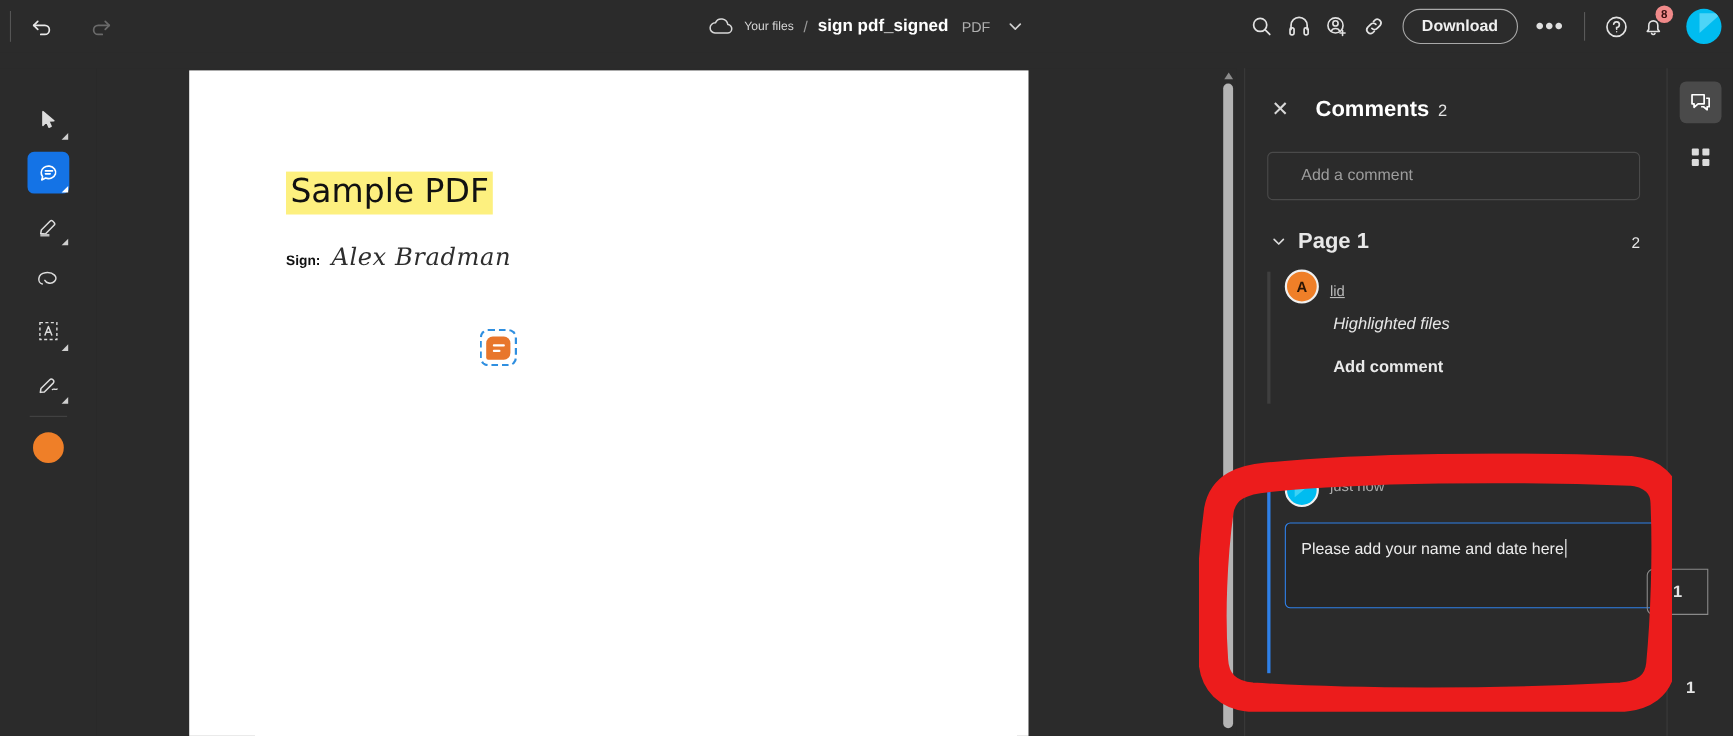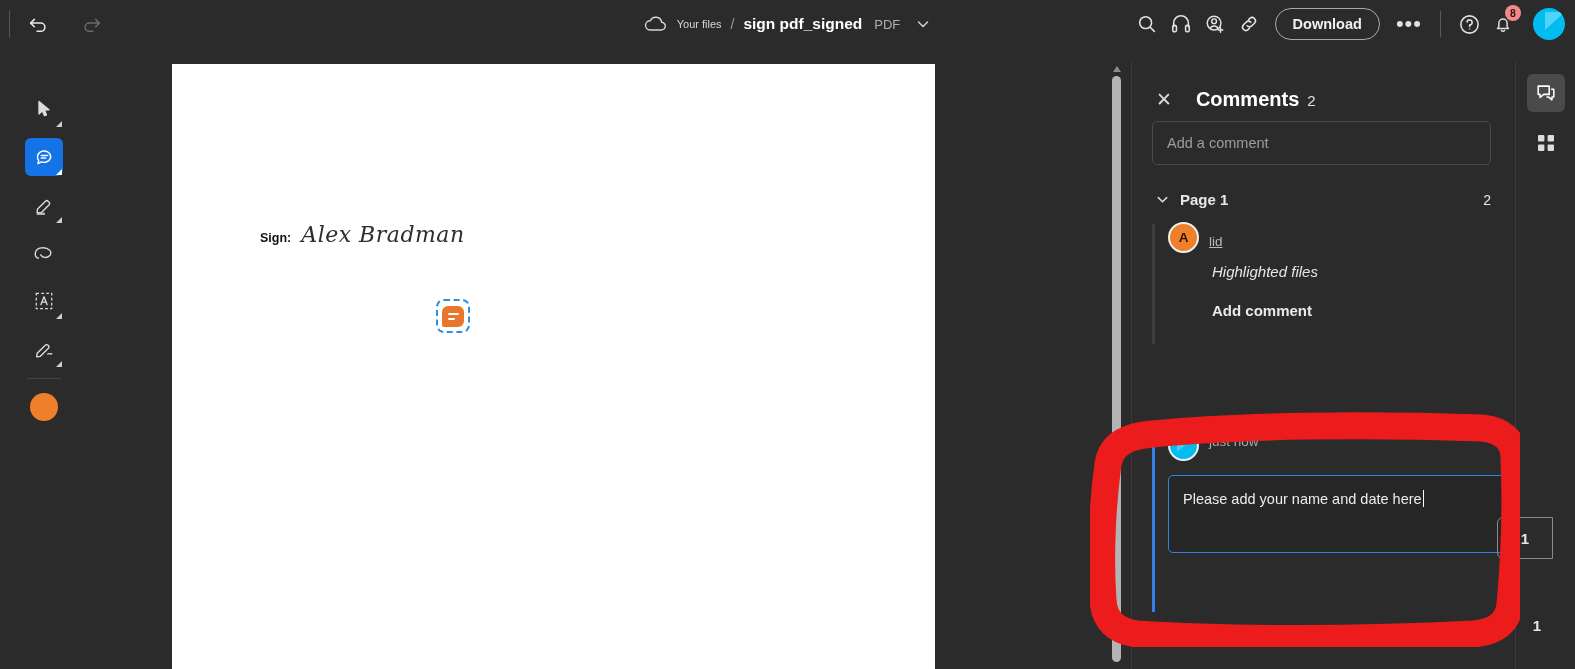--- a/index.html
+++ b/index.html
@@ -126,28 +126,28 @@
   
   .panel {
     position: absolute; left: 1131px; top: 62px; width: 384px; height: 607px;
     background: #2b2b2b; border-left: 1px solid #3a3a3a;
   }
   .panel-header { display: flex; align-items: center; padding: 26px 0 0 24px; gap: 24px; }
   .panel-close { color: #d8d8d8; font-size: 19px; cursor: pointer; line-height: 1; }
   .panel-title { color: #ffffff; font-size: 20px; font-weight: bold; }
   .panel-count { color: #e2e2e2; font-size: 15px; margin-left: 8px; }
   .add-comment-box {
-    margin: 10px 24px 0 20px; height: 44px; border: 1px solid #4a4a4a; border-radius: 5px;
-    background: #2b2b2b; display: flex; align-items: center; padding: 0 14px; cursor: text;
+    margin: 27px 24px 0 20px; height: 44px; border: 1px solid #4a4a4a; border-radius: 5px;
+    background: #2b2b2b; display: flex; align-items: center; padding: 0 30px; cursor: text;
   }
   .add-comment-box span { color: #9d9d9d; font-size: 14.5px; }
 
   .page-group { display: flex; align-items: center; margin: 26px 24px 0 20px; cursor: pointer; }
   .pg-caret { width: 20px; display: flex; align-items: center; justify-content: center; }
-  .pg-label { color: #e8e8e8; font-size: 15px; font-weight: bold; margin-left: 8px; }
+  .pg-label { color: #e8e8e8; font-size: 20px; font-weight: bold; margin-left: 8px; }
   .pg-count { color: #e8e8e8; font-size: 14px; margin-left: auto; }
 
   .thread { position: relative; margin: 14px 0 0 20px; padding-left: 16px; }
   .thread .bar { position: absolute; left: 0; top: 2px; width: 3px; height: 120px; background: #3f3f3f; }
   .c-head { display: flex; align-items: flex-start; gap: 10px; }
   .c-avatar {
     width: 31px; height: 31px; border-radius: 50%; flex: 0 0 31px;
     display: flex; align-items: center; justify-content: center;
     font-size: 13.5px; font-weight: bold; color: #2a1505; border: 2px solid #f0f0f0;
   }
@@ -347,20 +347,21 @@
       </svg>
       <span class="corner"></span>
     </div>
 
     <div class="rail-sep"></div>
     <div class="swatch" style="background:#ef7f28"></div>
   </div>
 
   <div class="doc-area">
     <div class="page">
+      <div class="doc-title">Sample PDF</div>
       <div class="sign-row">
         <span class="sign-label">Sign:</span>
         <span class="sign-name">Alex Bradman</span>
       </div>
       <div class="comment-pin">
         <span class="pin-bubble">
           <i></i>
             <i class="short"></i>
         </span>
       </div>

